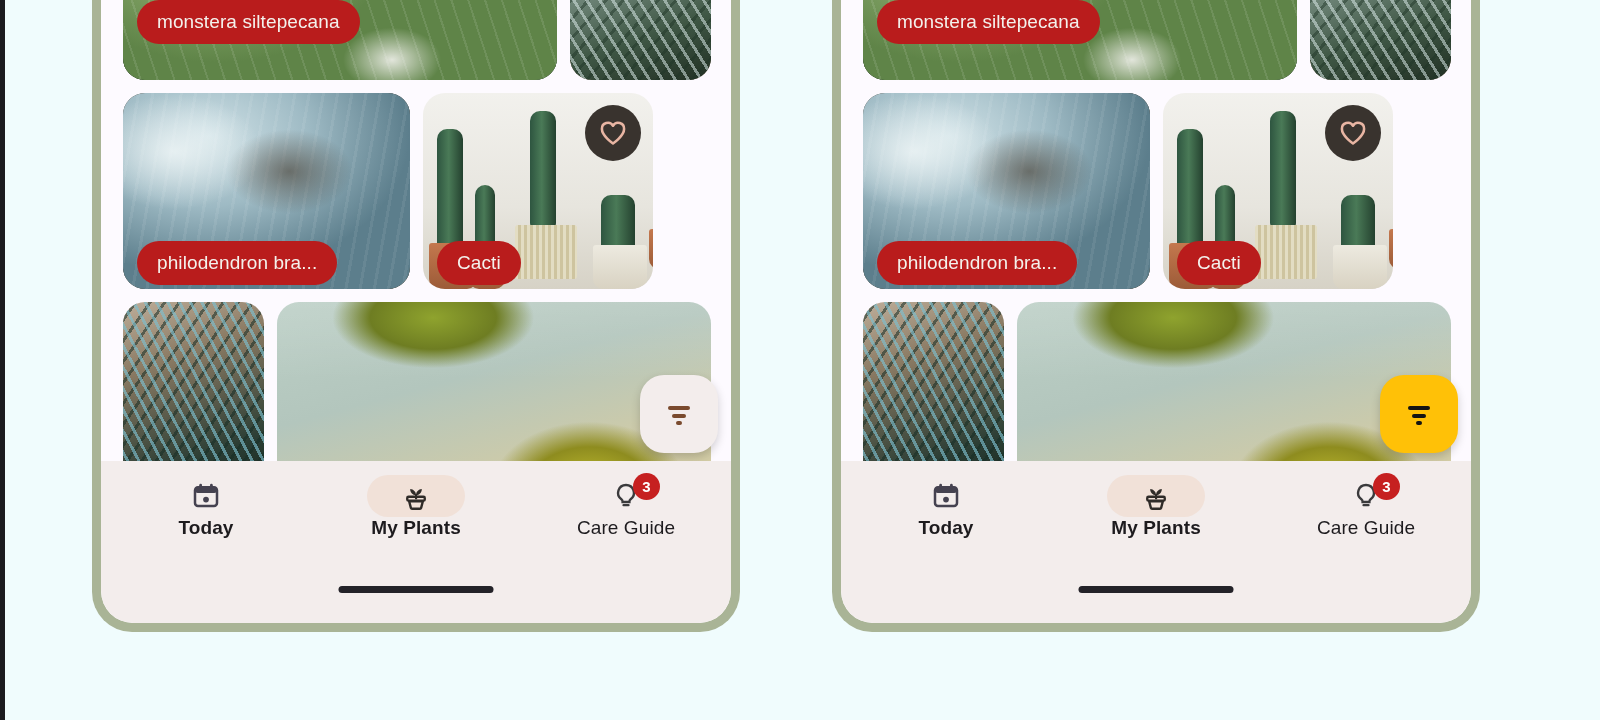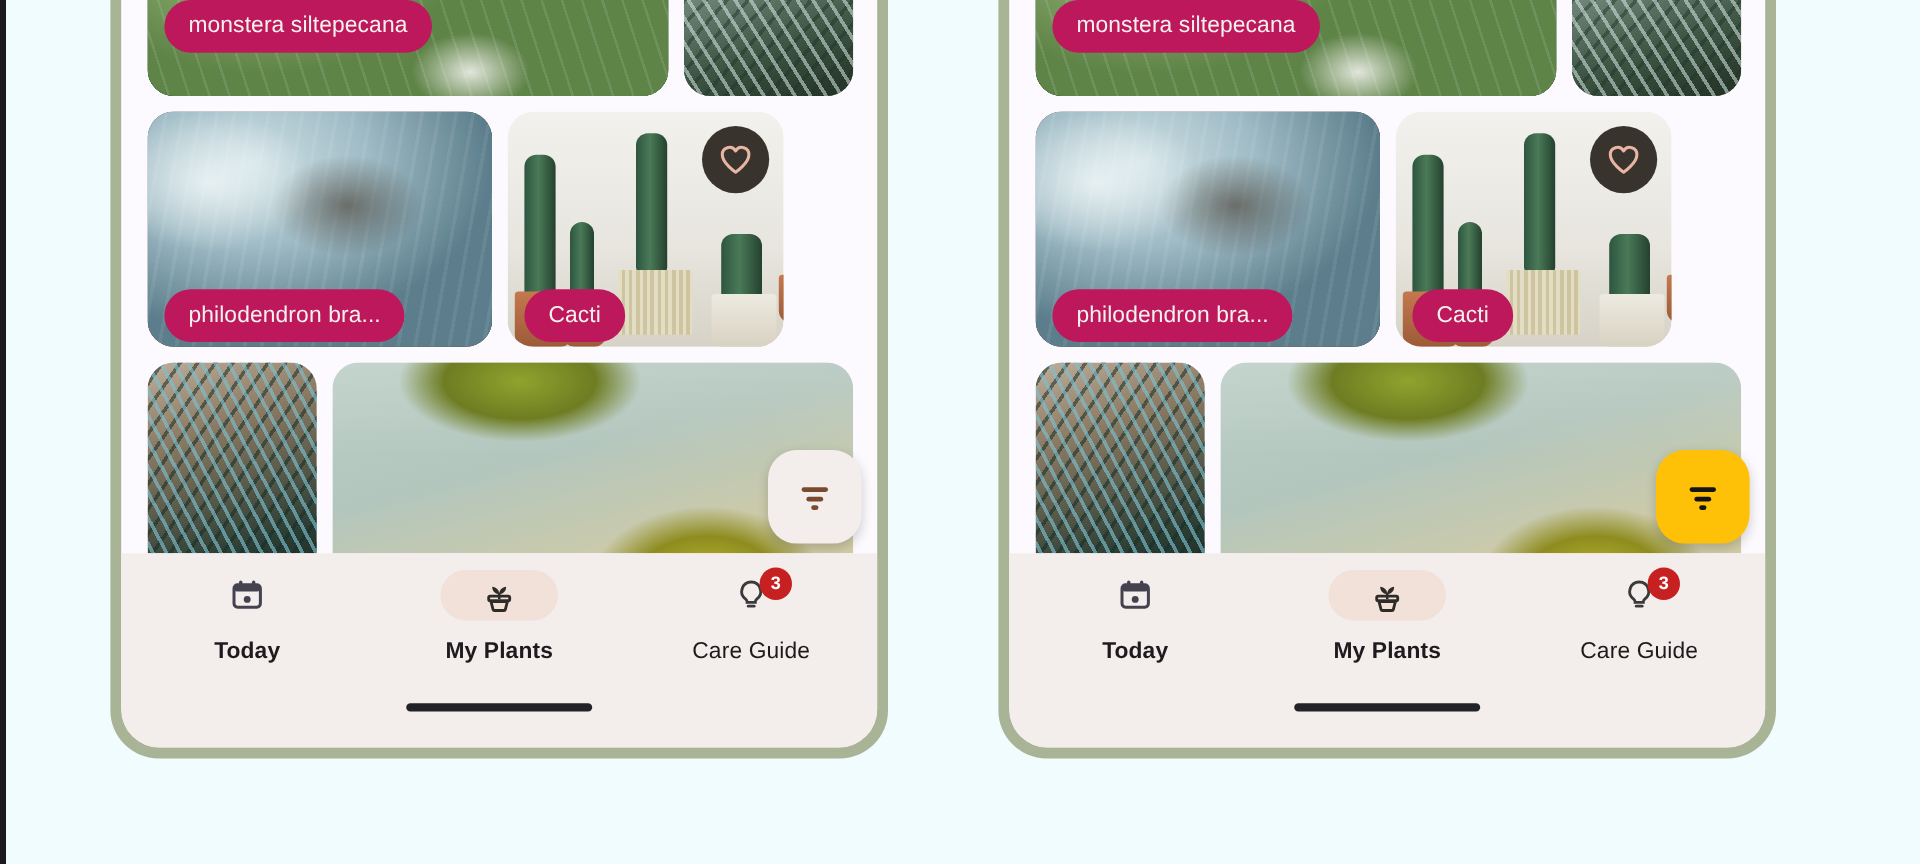--- a/index.html
+++ b/index.html
@@ -163,21 +163,21 @@
     position:absolute; inset:0;
     background:
       repeating-linear-gradient(62deg, rgba(125,190,205,.65) 0 3px, rgba(0,0,0,0) 3px 10px),
       repeating-linear-gradient(-55deg, rgba(22,46,38,.55) 0 3px, rgba(0,0,0,0) 3px 12px);
   }
 
   
   .cap {
     position: absolute;
     left: 14px;
-    background: #be185d;
+    background: #b91c1c;
     color: #F4F1EC;
     border-radius: 22px;
     padding: 11px 20px;
     font-size: 19px;
     letter-spacing: .1px;
     line-height: 1.15;
     white-space: nowrap;
     max-width: calc(100% - 28px);
     overflow: hidden;
     text-overflow: ellipsis;
@@ -235,21 +235,21 @@
     background: none; border: none;
   }
   .nav-pill {
     width: 98px; height: 42px;
     border-radius: 21px;
     display: flex; align-items: center; justify-content: center;
     position: relative;
   }
   .nav-pill.active { background: #F1E1D8; }
   .nav-label {
-    margin-top: 15px;
+    margin-top: 0;
     font-size: 19px;
     color: #1D1B1E;
     letter-spacing: .1px;
   }
   .nav-label.bold { font-weight: bold; }
 
   .badge {
     position: absolute;
     top: -2px; left: 56px;
     min-width: 27px; height: 27px;

